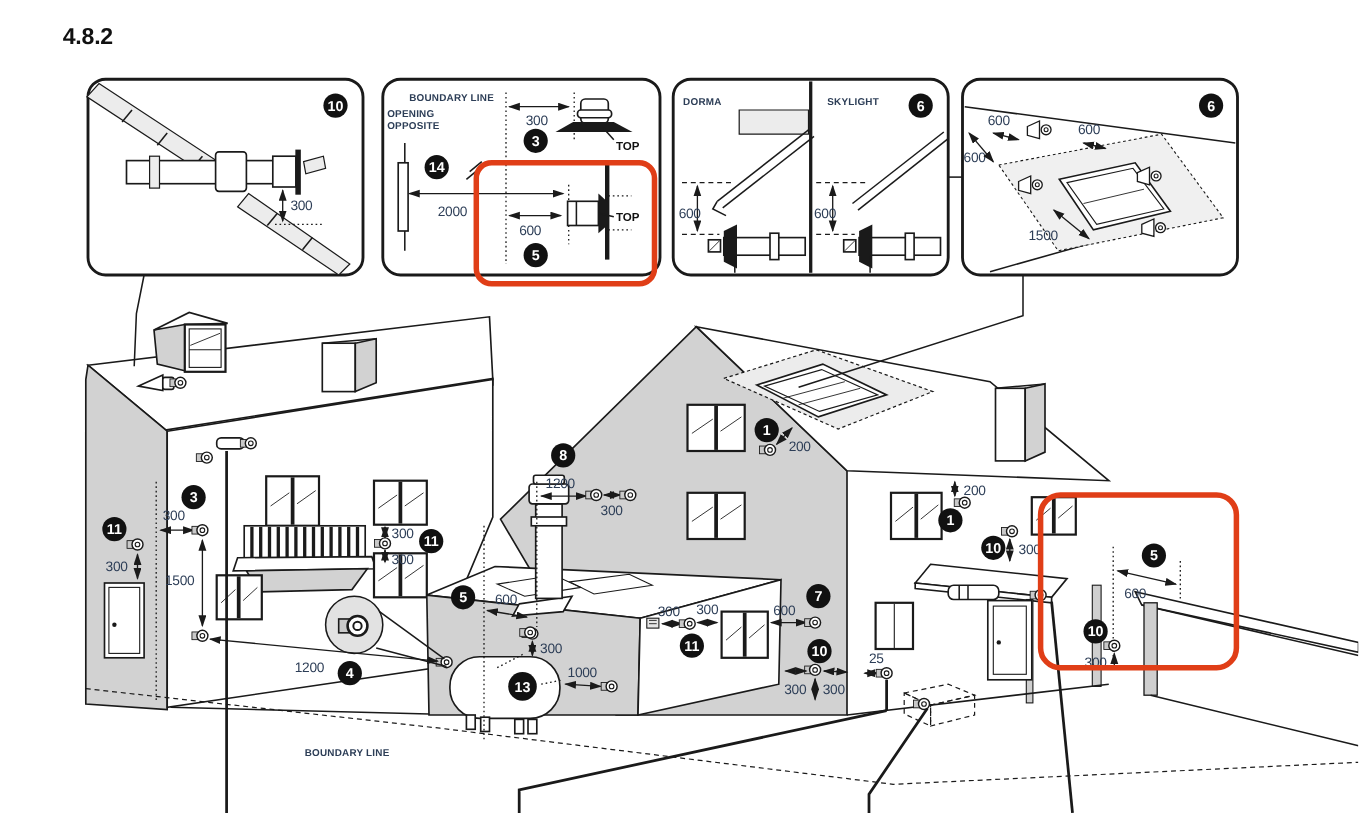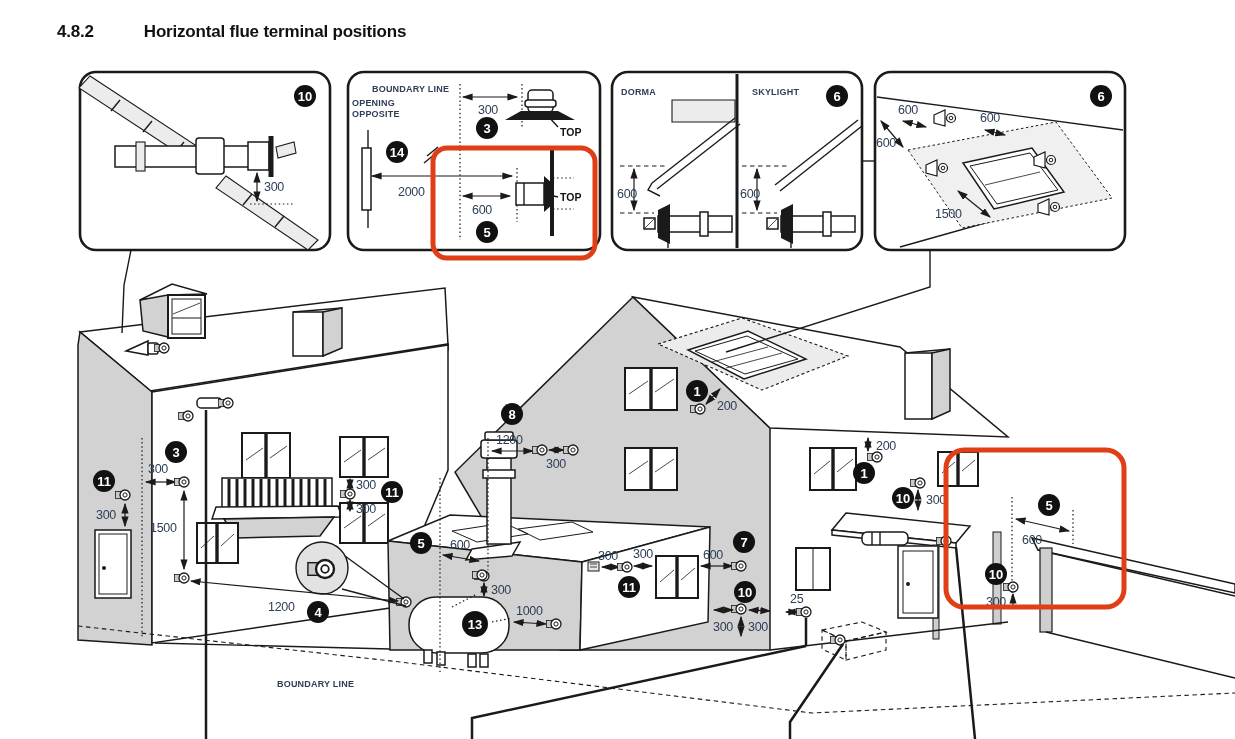--- a/index.html
+++ b/index.html
@@ -1,19 +1,19 @@
 <!DOCTYPE html>
 <html><head>
 <meta charset="utf-8">
 <style>
   html,body{margin:0;padding:0;background:#fff;}
   #page{position:relative;width:1235px;height:739px;background:#fff;overflow:hidden;
         font-family:"Liberation Sans",sans-serif;}
-  #title{position:absolute;left:57px;top:22px;font-size:17px;font-weight:bold;color:#111;
-         letter-spacing:-0.2px;display:flex;gap:50px;}
+  #title{position:absolute;left:57px;top:22px;font-size:21px;font-weight:bold;color:#111;
+         letter-spacing:-0.2px;display:flex;gap:38px;}
   svg text{font-family:"Liberation Sans",sans-serif;}
   .dim{fill:#2d3e57;font-size:12.5px;letter-spacing:-0.3px;}
   .lbl{fill:#2d3e57;font-size:9px;font-weight:bold;letter-spacing:0.2px;}
   .top{fill:#111;font-size:10.5px;font-weight:bold;}
   .badge-t{fill:#fff;font-size:13px;font-weight:bold;text-anchor:middle;}
   .ln{stroke:#1a1a1a;stroke-width:1.4;fill:none;}
   .thk{stroke:#1a1a1a;stroke-width:2.5;fill:none;}
   .wall{fill:#d2d2d2;stroke:#1a1a1a;stroke-width:1.5;}
   .white{fill:#ffffff;stroke:#1a1a1a;stroke-width:1.5;}
   .lgray{fill:#ececec;stroke:#1a1a1a;stroke-width:1.1;}
@@ -28,21 +28,20 @@
   .win-i{fill:none;stroke:#1a1a1a;stroke-width:1;}
   .win-b{stroke:#1a1a1a;stroke-width:3.4;}
   .win-d{stroke:#1a1a1a;stroke-width:0.8;}
 </style>
 </head>
 <body>
 
 <div id="page">
   <div id="title">
     <span>4.8.2</span>
-    <span>Horizontal flue terminal positions</span>
   </div>
 
   <svg width="1235" height="739" viewBox="0 0 1235 739">
     <defs>
       <marker id="mA" orient="auto-start-reverse" markerWidth="10" markerHeight="8" refX="8" refY="3">
         <path d="M0,0 L9,3 L0,6 Z" fill="#1a1a1a"></path>
       </marker>
       <g id="term">
         <rect x="-9.5" y="-3.5" width="5.5" height="7" fill="#c9c9c9" stroke="#1a1a1a" stroke-width="0.8"></rect>
         <circle r="5" fill="#fff" stroke="#1a1a1a" stroke-width="1.3"></circle>

